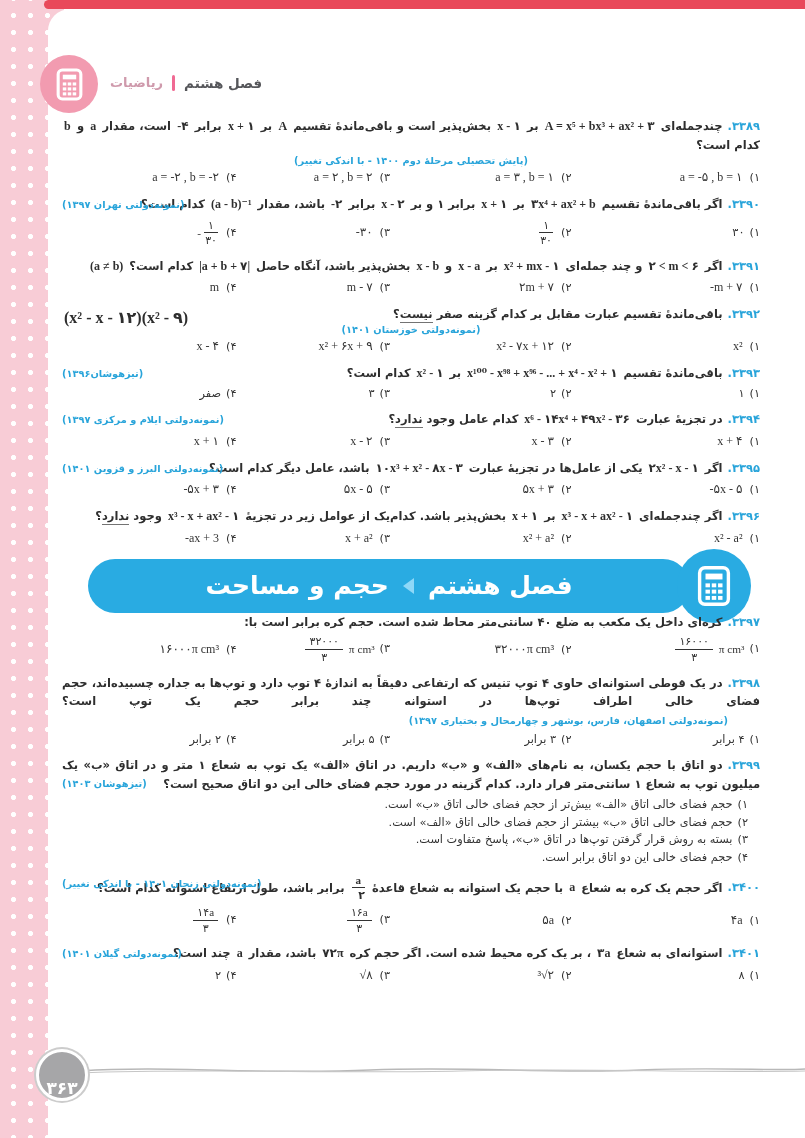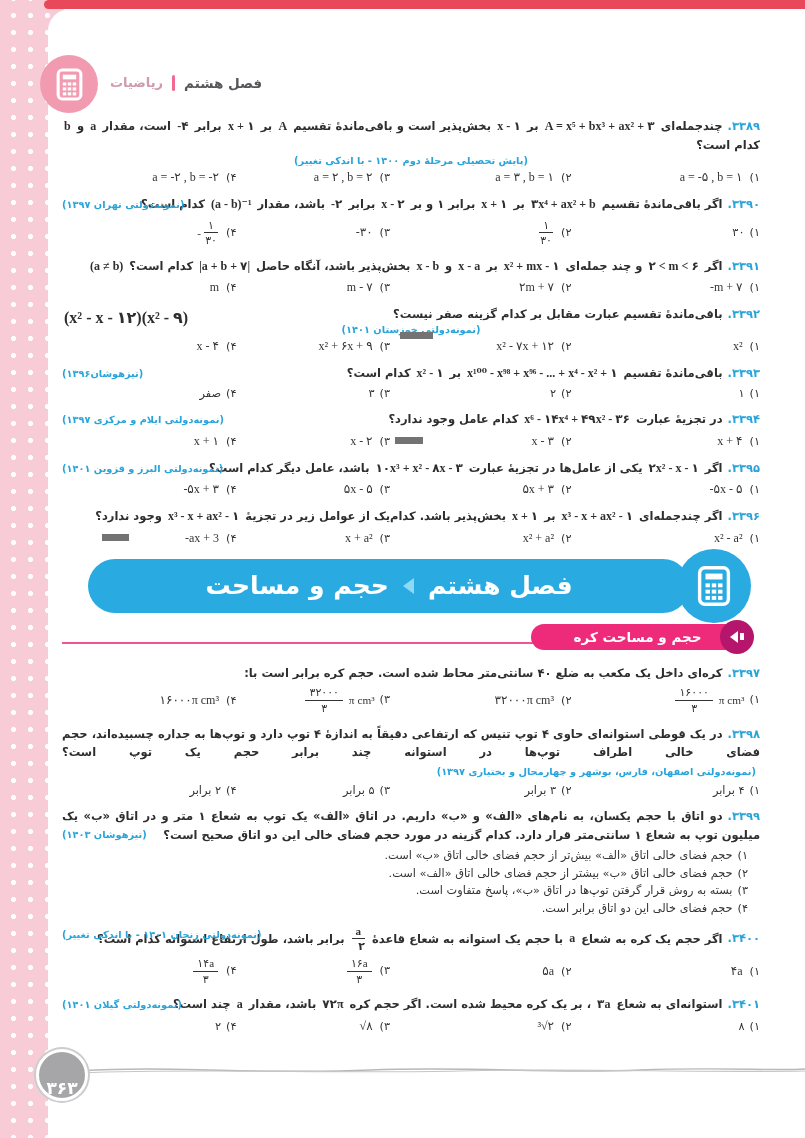--- a/index.html
+++ b/index.html
@@ -23,25 +23,25 @@
   .hdr-bar{width:3px;height:16px;background:#f06a93;border-radius:2px}
   .hdr-chapter{color:#55565a;font-size:13.5px;font-weight:700}
   
   .q{position:relative;direction:rtl;margin-bottom:10px}
   .qline{position:relative;font-size:11.5px;font-weight:700;line-height:1.62;color:#2e2e2e;
     text-align:justify;text-align-last:right}
   .qnum{color:var(--blue-text,#28a4da);padding-left:5px;white-space:nowrap}
   .math{direction:ltr;unicode-bidi:isolate;font-family:"Liberation Serif","DejaVu Serif","DejaVu Sans",serif;
     font-size:12px;padding:0 2px}
   .qline .math{font-weight:700}
-  .und{border-bottom:7px solid #737373;padding-bottom:11px}
+  .und{border-bottom:1px solid #737373;padding-bottom:1px}
   .src{position:absolute;left:0;top:2px;font-weight:700;color:var(--blue-text,#28a4da);
     font-size:9.8px;white-space:nowrap;direction:rtl}
   .src.bottom{top:auto;bottom:2px}
-  .src-inline{font-weight:700;color:var(--blue-text,#28a4da);font-size:9.8px;margin-right:4px;white-space:nowrap}
+  .src-inline{font-weight:700;color:var(--blue-text,#28a4da);font-size:9.8px;margin-right:32px;white-space:nowrap}
   .srcline{color:var(--blue-text,#28a4da);font-size:9.8px;font-weight:700;text-align:center;
     direction:rtl;margin:0 0 1px}
   .side{position:absolute;left:0;top:0;font-weight:700;font-size:16px}
   .opts{margin-top:2px;color:#333}
   .grid4{display:grid;grid-template-columns:27% 26% 22% 25%;align-items:center}
   .opt{font-size:11.3px;font-weight:400;padding-top:2px}
   .opt .math{font-weight:400}
   .onum{padding-left:5px;white-space:nowrap}
   .opts.stack .opt{margin:2.5px 12px 2.5px 0}
   .mathwrap{display:inline-flex;align-items:center;direction:ltr;vertical-align:middle;
@@ -215,30 +215,20 @@
               <rect x="16.1" y="18.8" width="3.4" height="3"></rect>
             <rect x="6.5" y="23.6" width="3.4" height="3"></rect>
               <rect x="11.3" y="23.6" width="3.4" height="3"></rect>
               <rect x="16.1" y="23.6" width="3.4" height="3"></rect>
           </g>
         </svg>
       </div>
     </div>
   </div>
 
-  <div class="section-wrap">
-    <div class="pline"></div>
-    <div class="pill">
-      <span>حجم و مساحت کره</span>
-    </div>
-    <div class="pill-badge">
-      <span class="ptri"></span>
-      <span class="psq"></span>
-    </div>
-  </div>
 
   <div id="qs2">
       <div class="q">
         <div class="qline"><span class="qnum">۳۳۹۷.</span><span>کره‌ای داخل یک مکعب به ضلع ۴۰ سانتی‌متر محاط شده است. حجم کره برابر است با:</span></div>
         <div class="opts grid4">
           <div class="opt"><span class="onum">۱)</span><span class="mathwrap" dir="ltr">
               <span class="frac">
                 <span class="fn">۱۶۰۰۰</span>
                 <span class="fd">۳</span>
               </span>

